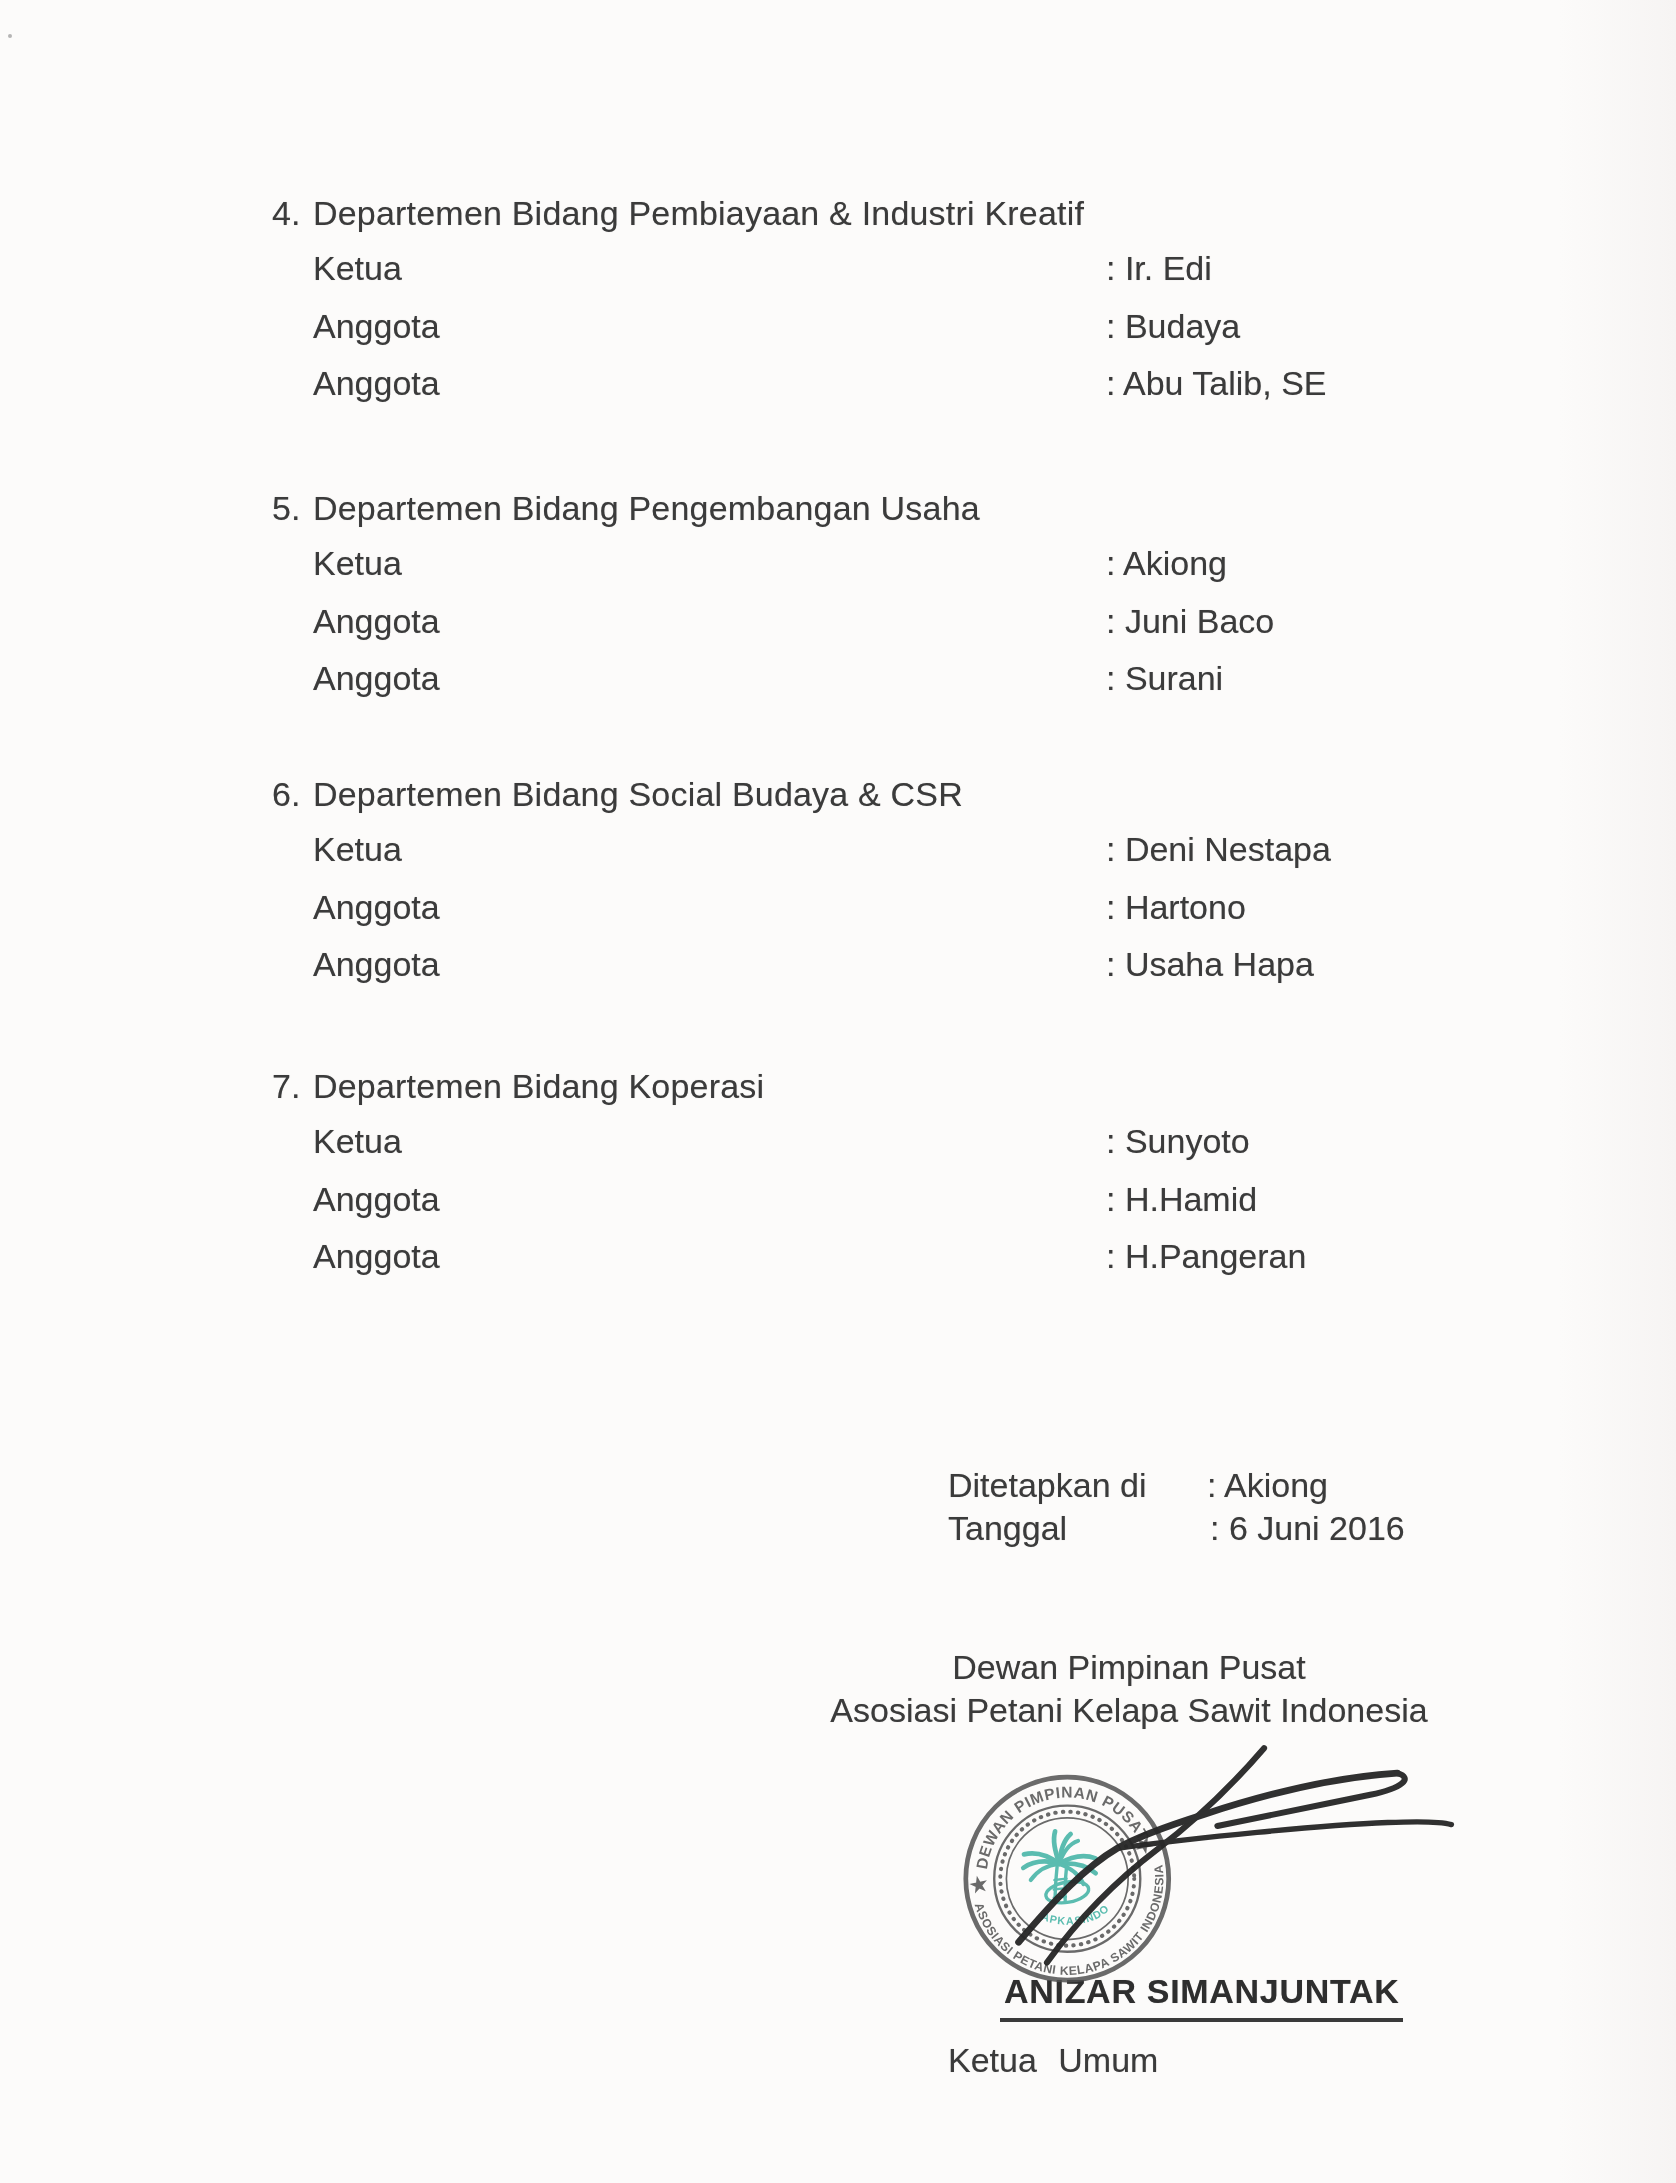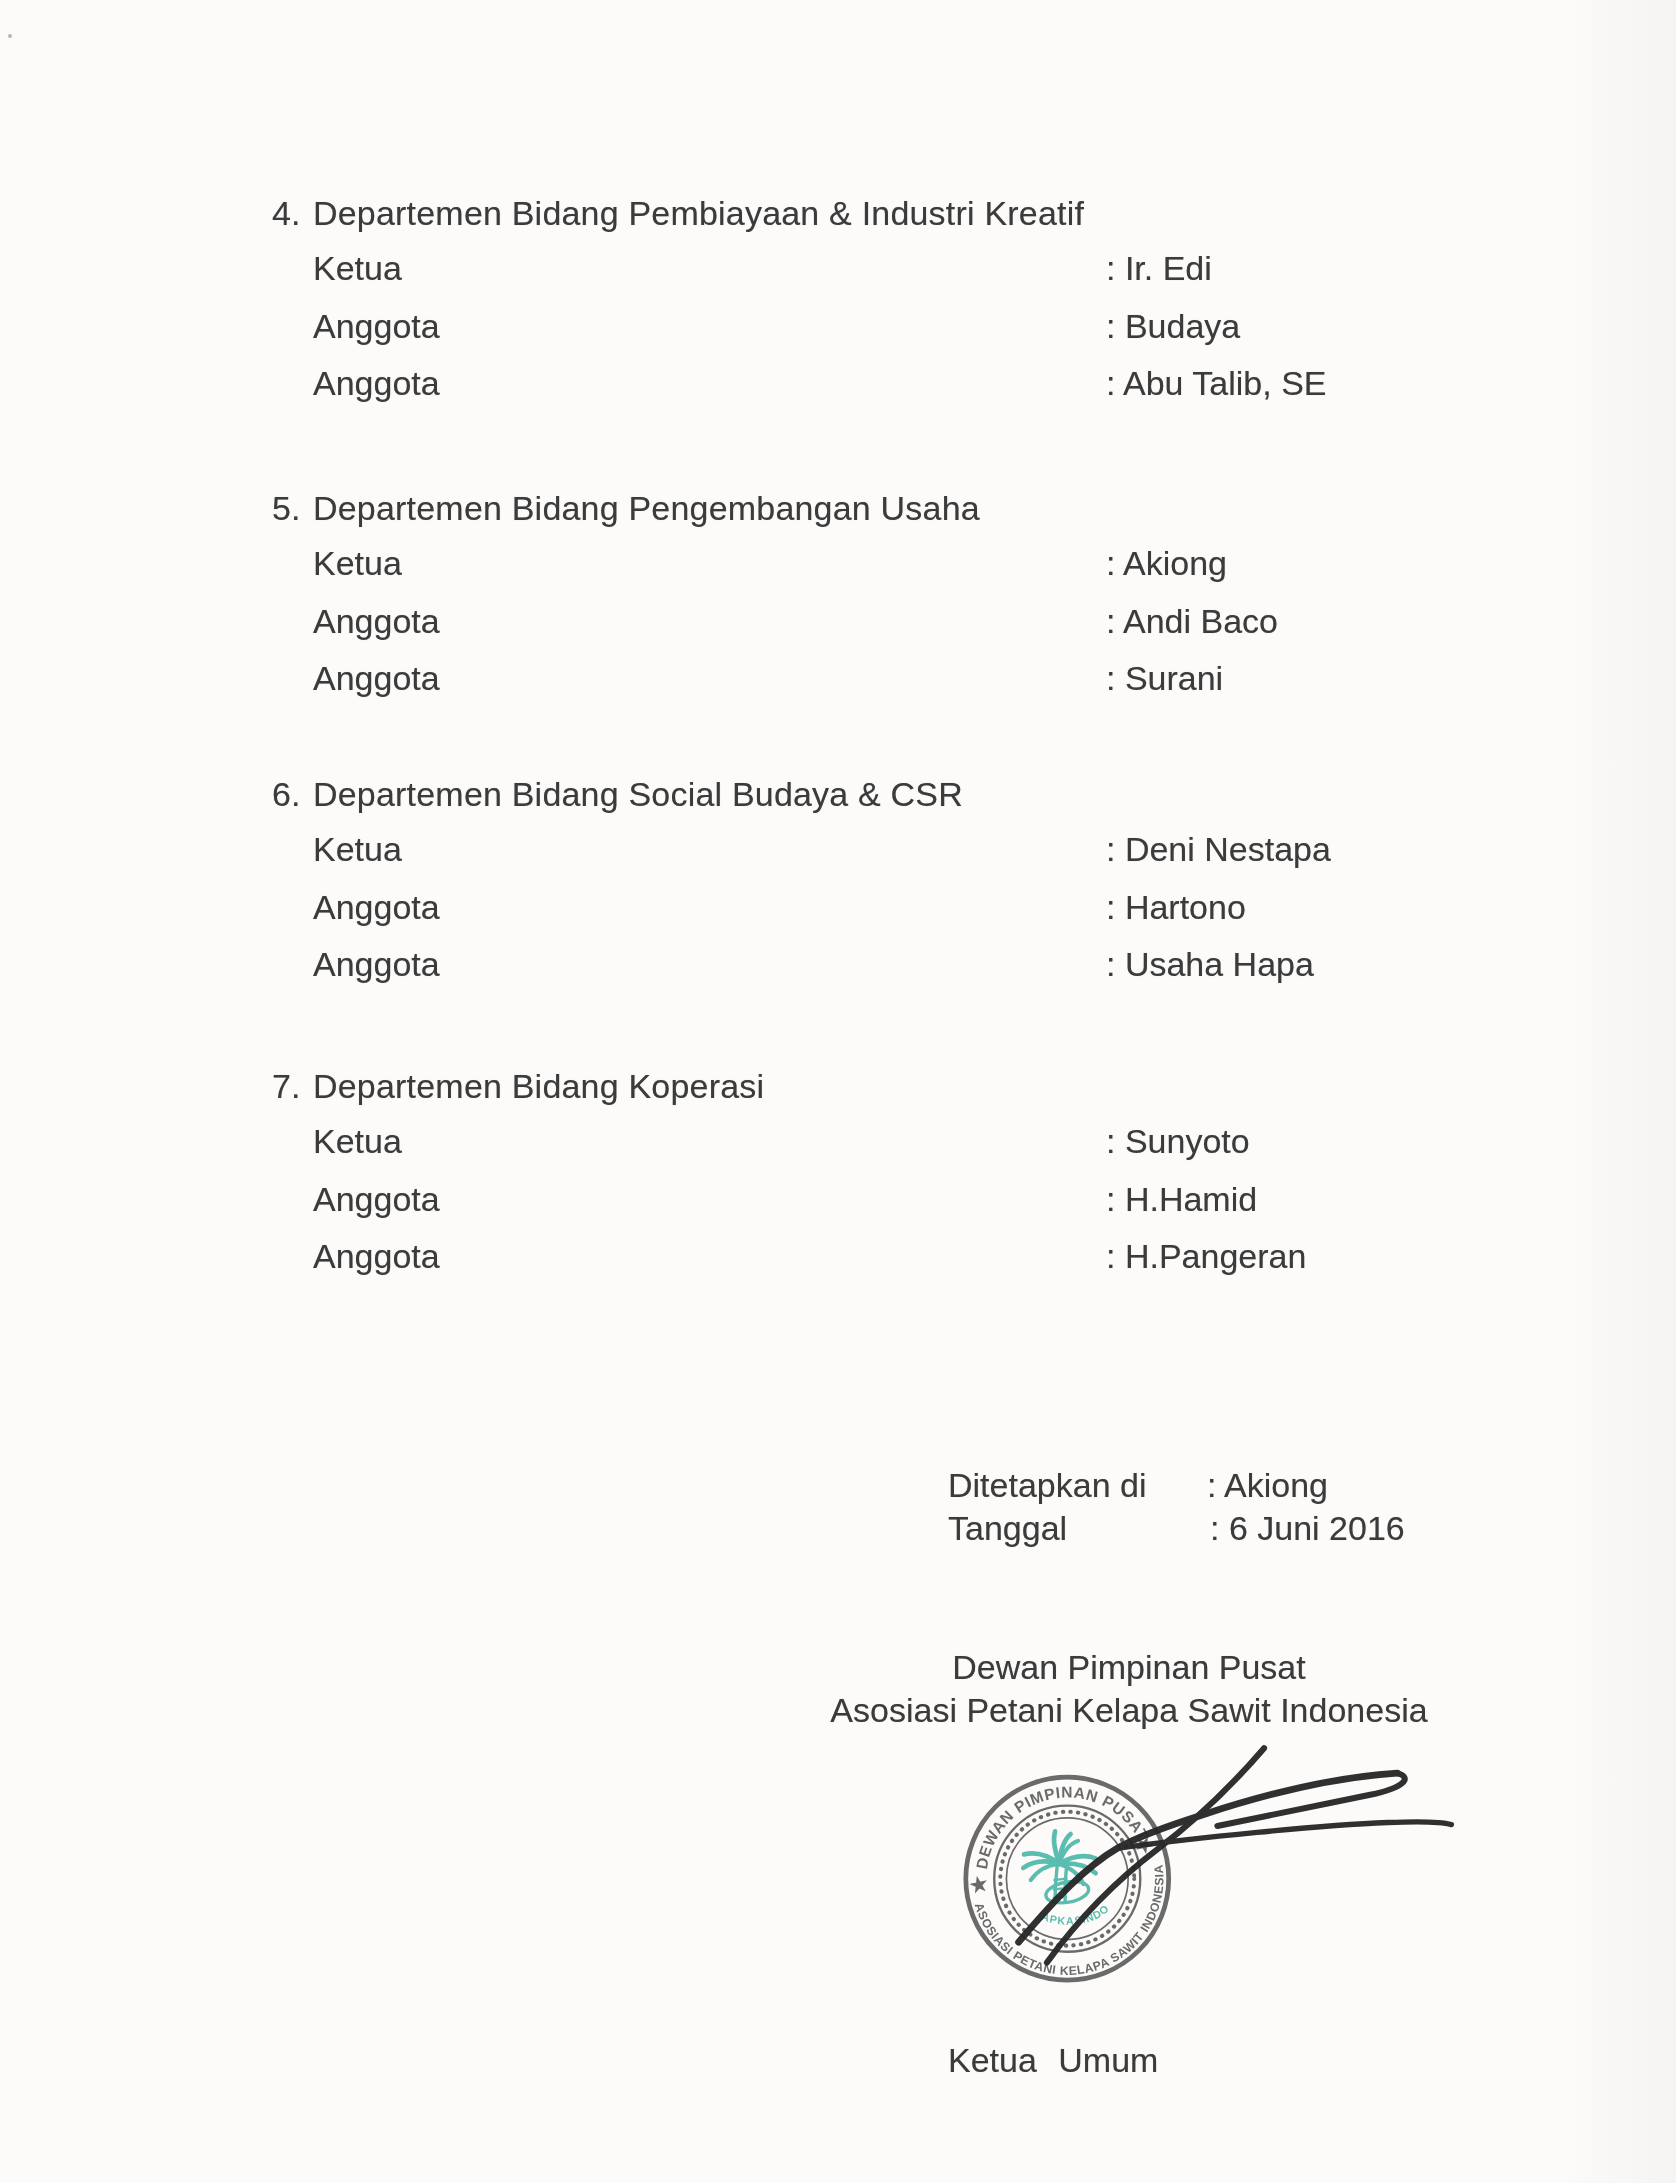--- a/index.html
+++ b/index.html
@@ -48,21 +48,21 @@
   <section class="dept txt" style="top:194px">
     <div class="h"><span class="num">4.</span><span>Departemen Bidang Pembiayaan &amp; Industri Kreatif</span></div>
     <div class="row r0"><span class="lbl">Ketua</span><span class="val">: Ir. Edi</span></div>
     <div class="row r1"><span class="lbl">Anggota</span><span class="val">: Budaya</span></div>
     <div class="row r2"><span class="lbl">Anggota</span><span class="val">: Abu Talib, SE</span></div>
   </section>
 
   <section class="dept txt" style="top:489px">
     <div class="h"><span class="num">5.</span><span>Departemen Bidang Pengembangan Usaha</span></div>
     <div class="row r0"><span class="lbl">Ketua</span><span class="val">: Akiong</span></div>
-    <div class="row r1"><span class="lbl">Anggota</span><span class="val">: Andi Baco</span></div>
+    <div class="row r1"><span class="lbl">Anggota</span><span class="val">: Juni Baco</span></div>
     <div class="row r2"><span class="lbl">Anggota</span><span class="val">: Surani</span></div>
   </section>
 
   <section class="dept txt" style="top:775px">
     <div class="h"><span class="num">6.</span><span>Departemen Bidang Social Budaya &amp; CSR</span></div>
     <div class="row r0"><span class="lbl">Ketua</span><span class="val">: Deni Nestapa</span></div>
     <div class="row r1"><span class="lbl">Anggota</span><span class="val">: Hartono</span></div>
     <div class="row r2"><span class="lbl">Anggota</span><span class="val">: Usaha Hapa</span></div>
   </section>
 
@@ -76,20 +76,21 @@
   <div class="closing txt">
     <div class="crow cr0"><span>Ditetapkan di</span><span class="cval cv0">: Akiong</span></div>
     <div class="crow cr1"><span>Tanggal</span><span class="cval cv1">: 6 Juni 2016</span></div>
   </div>
 
   <div class="org txt">
     <div>Dewan Pimpinan Pusat</div>
     <div>Asosiasi Petani Kelapa Sawit Indonesia</div>
   </div>
 
+  <div class="sig-name txt">ANIZAR SIMANJUNTAK</div>
   <div class="sig-title txt">Ketua Umum</div>
 
   <svg class="ink-layer" width="1676" height="2183" viewBox="0 0 2478 3228" aria-hidden="true">
     <defs>
       <path id="arcTop" d="M 1459 2766 A 120 120 0 0 1 1686 2725"></path>
       <path id="arcBot" d="M 1439 2808 A 142 142 0 0 0 1717 2748"></path>
       <path id="arcApk" d="M 1524 2828 A 66 38 0 0 0 1646 2806"></path>
     </defs>
 
     <g opacity="0.84">

